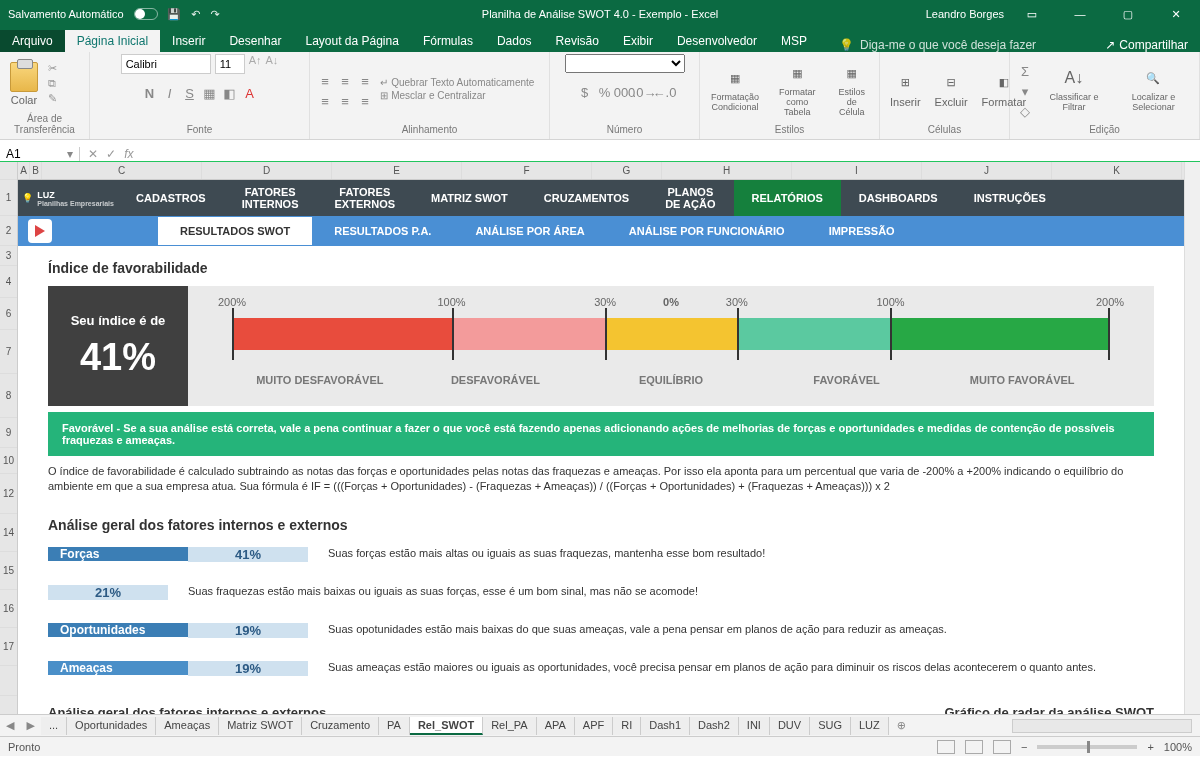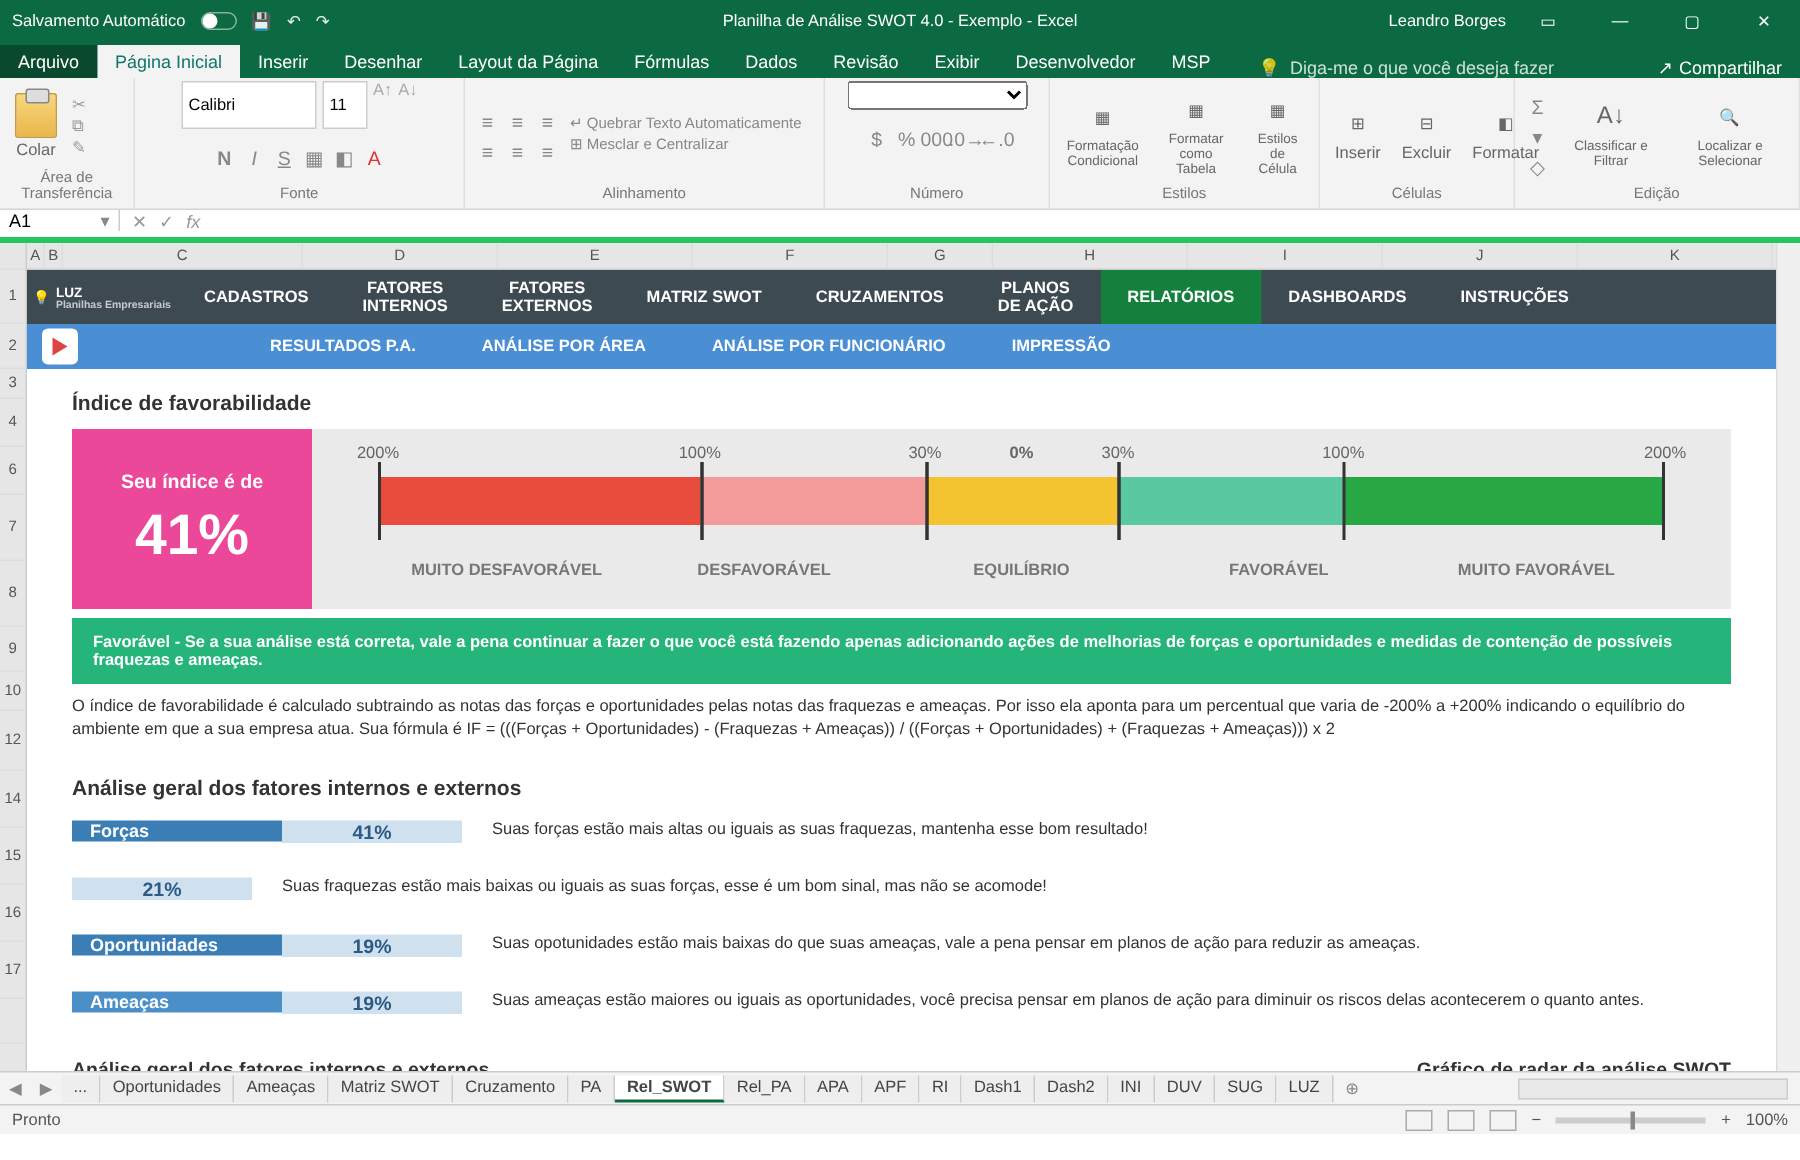--- a/index.html
+++ b/index.html
@@ -26,27 +26,27 @@
 
 .ribbon { height: 88px; background: #f3f3f3; border-bottom: 1px solid #d4d4d4; display: flex; font-size: 11px; color: #666; }
 .rgroup { border-right: 1px solid #e0e0e0; display: flex; flex-direction: column; padding: 2px 6px; }
 .rgroup .body { flex: 1; display: flex; align-items: center; gap: 6px; }
 .rgroup .label { text-align: center; font-size: 10px; color: #777; padding-bottom: 2px; }
 .rbtn { display:flex; flex-direction:column; align-items:center; gap:2px; cursor:pointer; padding: 2px 4px; }
 .rbtn .bigico { width: 24px; height: 24px; display:flex; align-items:center; justify-content:center; }
 .paste-ico { width: 28px; height: 30px; background: linear-gradient(#f9d77e,#e8b74a); border:1px solid #c89a3a; border-radius: 2px; position:relative;}
 .paste-ico::before{content:'';position:absolute;top:-4px;left:6px;width:14px;height:8px;border:1px solid #888;background:#ddd;border-radius:2px;}
 .fontbox { display:flex; gap:4px; }
-.fontbox input, .fontbox select { font-size: 11px; border:1px solid #ccc; background:#fff; padding: 1px 4px; height: 32px;}
+.fontbox input, .fontbox select { font-size: 11px; border:1px solid #ccc; background:#fff; padding: 1px 4px; height: 20px;}
 .smallbtns { display:flex; gap:2px; margin-top:4px; }
 .smallbtns span { width: 18px; height: 18px; display:flex; align-items:center; justify-content:center; color:#888; cursor:pointer; font-size: 13px;}
 .stack { display:flex; flex-direction:column; gap:2px;}
 
 
-.fbar { height: 22px; display:flex; align-items:flex-start; border-bottom:4px solid #22c55e; font-size: 12px; }
+.fbar { height: 22px; display:flex; align-items:flex-end; border-bottom:1px solid #22c55e; font-size: 12px; }
 .fbar .namebox { width: 80px; border-right:1px solid #ccc; padding: 0 6px; display:flex; align-items:center; justify-content:space-between; }
 .fbar .fxarea { display:flex; align-items:center; gap:8px; padding: 0 8px; color:#999; flex:1; }
 .fbar .fxarea .fx { font-style: italic; }
 
 
 .sheet { position: relative; height: 552px; display:flex; }
 .rowhdrs { width: 18px; background:#e6e6e6; border-right:1px solid #ccc; font-size:10px; color:#555; }
 .rowhdrs div { height: 24px; display:flex; align-items:center; justify-content:center; border-bottom:1px solid #ddd; }
 .colhdrs { height: 18px; background:#e6e6e6; border-bottom:1px solid #ccc; display:flex; font-size:10px; color:#555; }
 .colhdrs span { display:flex; align-items:center; justify-content:center; border-right:1px solid #ddd;}
@@ -63,21 +63,21 @@
 
 .nav2 { height: 30px; background:#4a8fd4; display:flex; align-items:center; color:#fff; font-size:11px; font-weight:600; padding-left:4px;}
 .nav2 .play { width:24px; height:24px; background:#fff; border-radius:4px; margin: 0 6px; display:flex;align-items:center;justify-content:center;}
 .nav2 .play::after{content:'';border-left:10px solid #d44;border-top:6px solid transparent;border-bottom:6px solid transparent;}
 .nav2 .sub { padding: 8px 22px; cursor:pointer; }
 .nav2 .sub.active { background:#fff; color:#333; }
 
 .section-title { font-size:14px; font-weight:700; color:#333; padding: 14px 0 10px 30px; }
 
 .favbox { margin: 0 30px 0 30px; display:flex; height:120px; }
-.favleft { width:160px; background:#ec4899; color:#fff; display:flex; flex-direction:column; align-items:center; justify-content:center; gap:8px;}
+.favleft { width:140px; background:#404040; color:#fff; display:flex; flex-direction:column; align-items:center; justify-content:center; gap:8px;}
 .favleft .l1 { font-size:13px; font-weight:600;}
 .favleft .l2 { font-size:38px; font-weight:700;}
 .favright { flex:1; background:#eaeaea; position:relative; padding: 10px 30px;}
 
 .scale { position:relative; height: 90px; margin: 0 14px;}
 .scale .labels { display:flex; position:absolute; top:0; width:100%; font-size:11px; color:#666; }
 .scale .labels span { position:absolute; transform:translateX(-50%);}
 .scale .bar { position:absolute; top:22px; height:32px; width:100%; display:flex;}
 .scale .bar div { height:100%; position:relative;}
 .scale .bar div::before, .scale .bar div::after { content:''; position:absolute; top:-10px; bottom:-10px; width:2px; background:#333;}
@@ -346,20 +346,21 @@
         <div class="item" style="white-space:pre">PLANOS
 DE AÇÃO</div>
         <div class="item active">RELATÓRIOS</div>
         <div class="item">DASHBOARDS</div>
         <div class="item">INSTRUÇÕES</div>
       </div>
 
       <div class="nav2">
         <div class="play"></div>
         <div style="width:100px"></div>
+        <div class="sub active">RESULTADOS SWOT</div>
         <div class="sub">RESULTADOS P.A.</div>
         <div class="sub">ANÁLISE POR ÁREA</div>
         <div class="sub">ANÁLISE POR FUNCIONÁRIO</div>
         <div class="sub">IMPRESSÃO</div>
       </div>
 
       <div class="section-title">Índice de favorabilidade</div>
 
       <div class="favbox">
         <div class="favleft">

